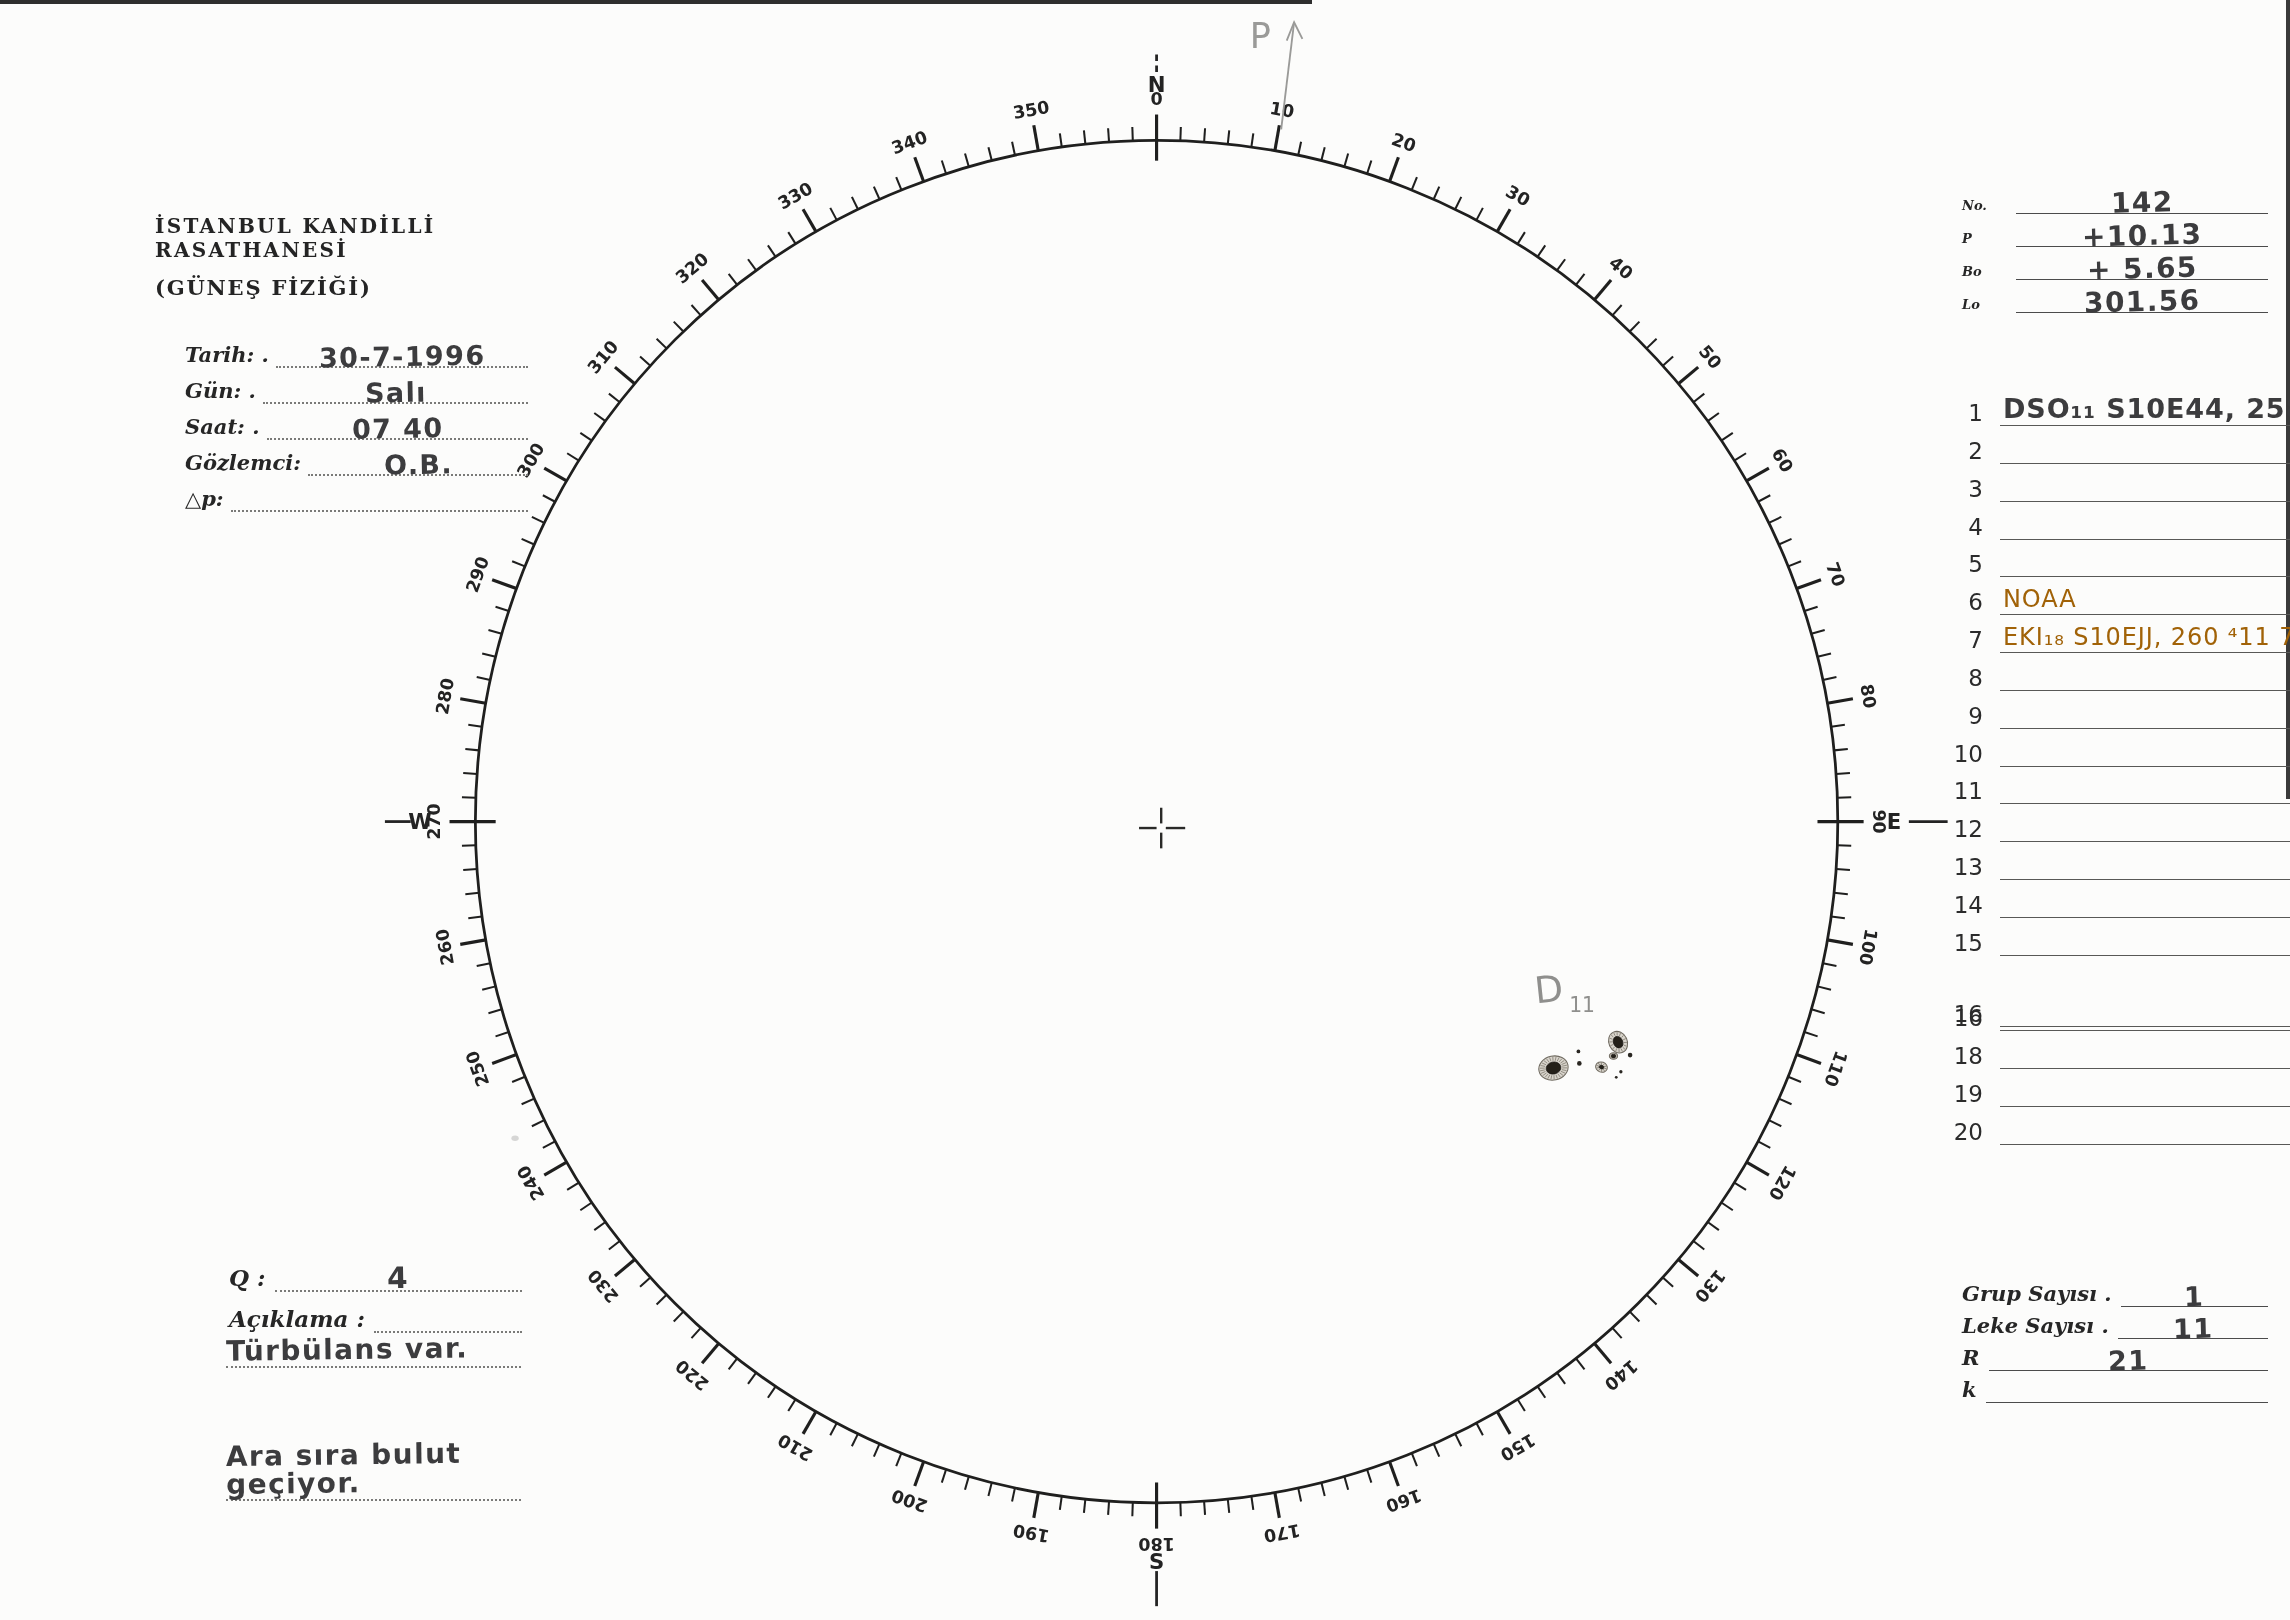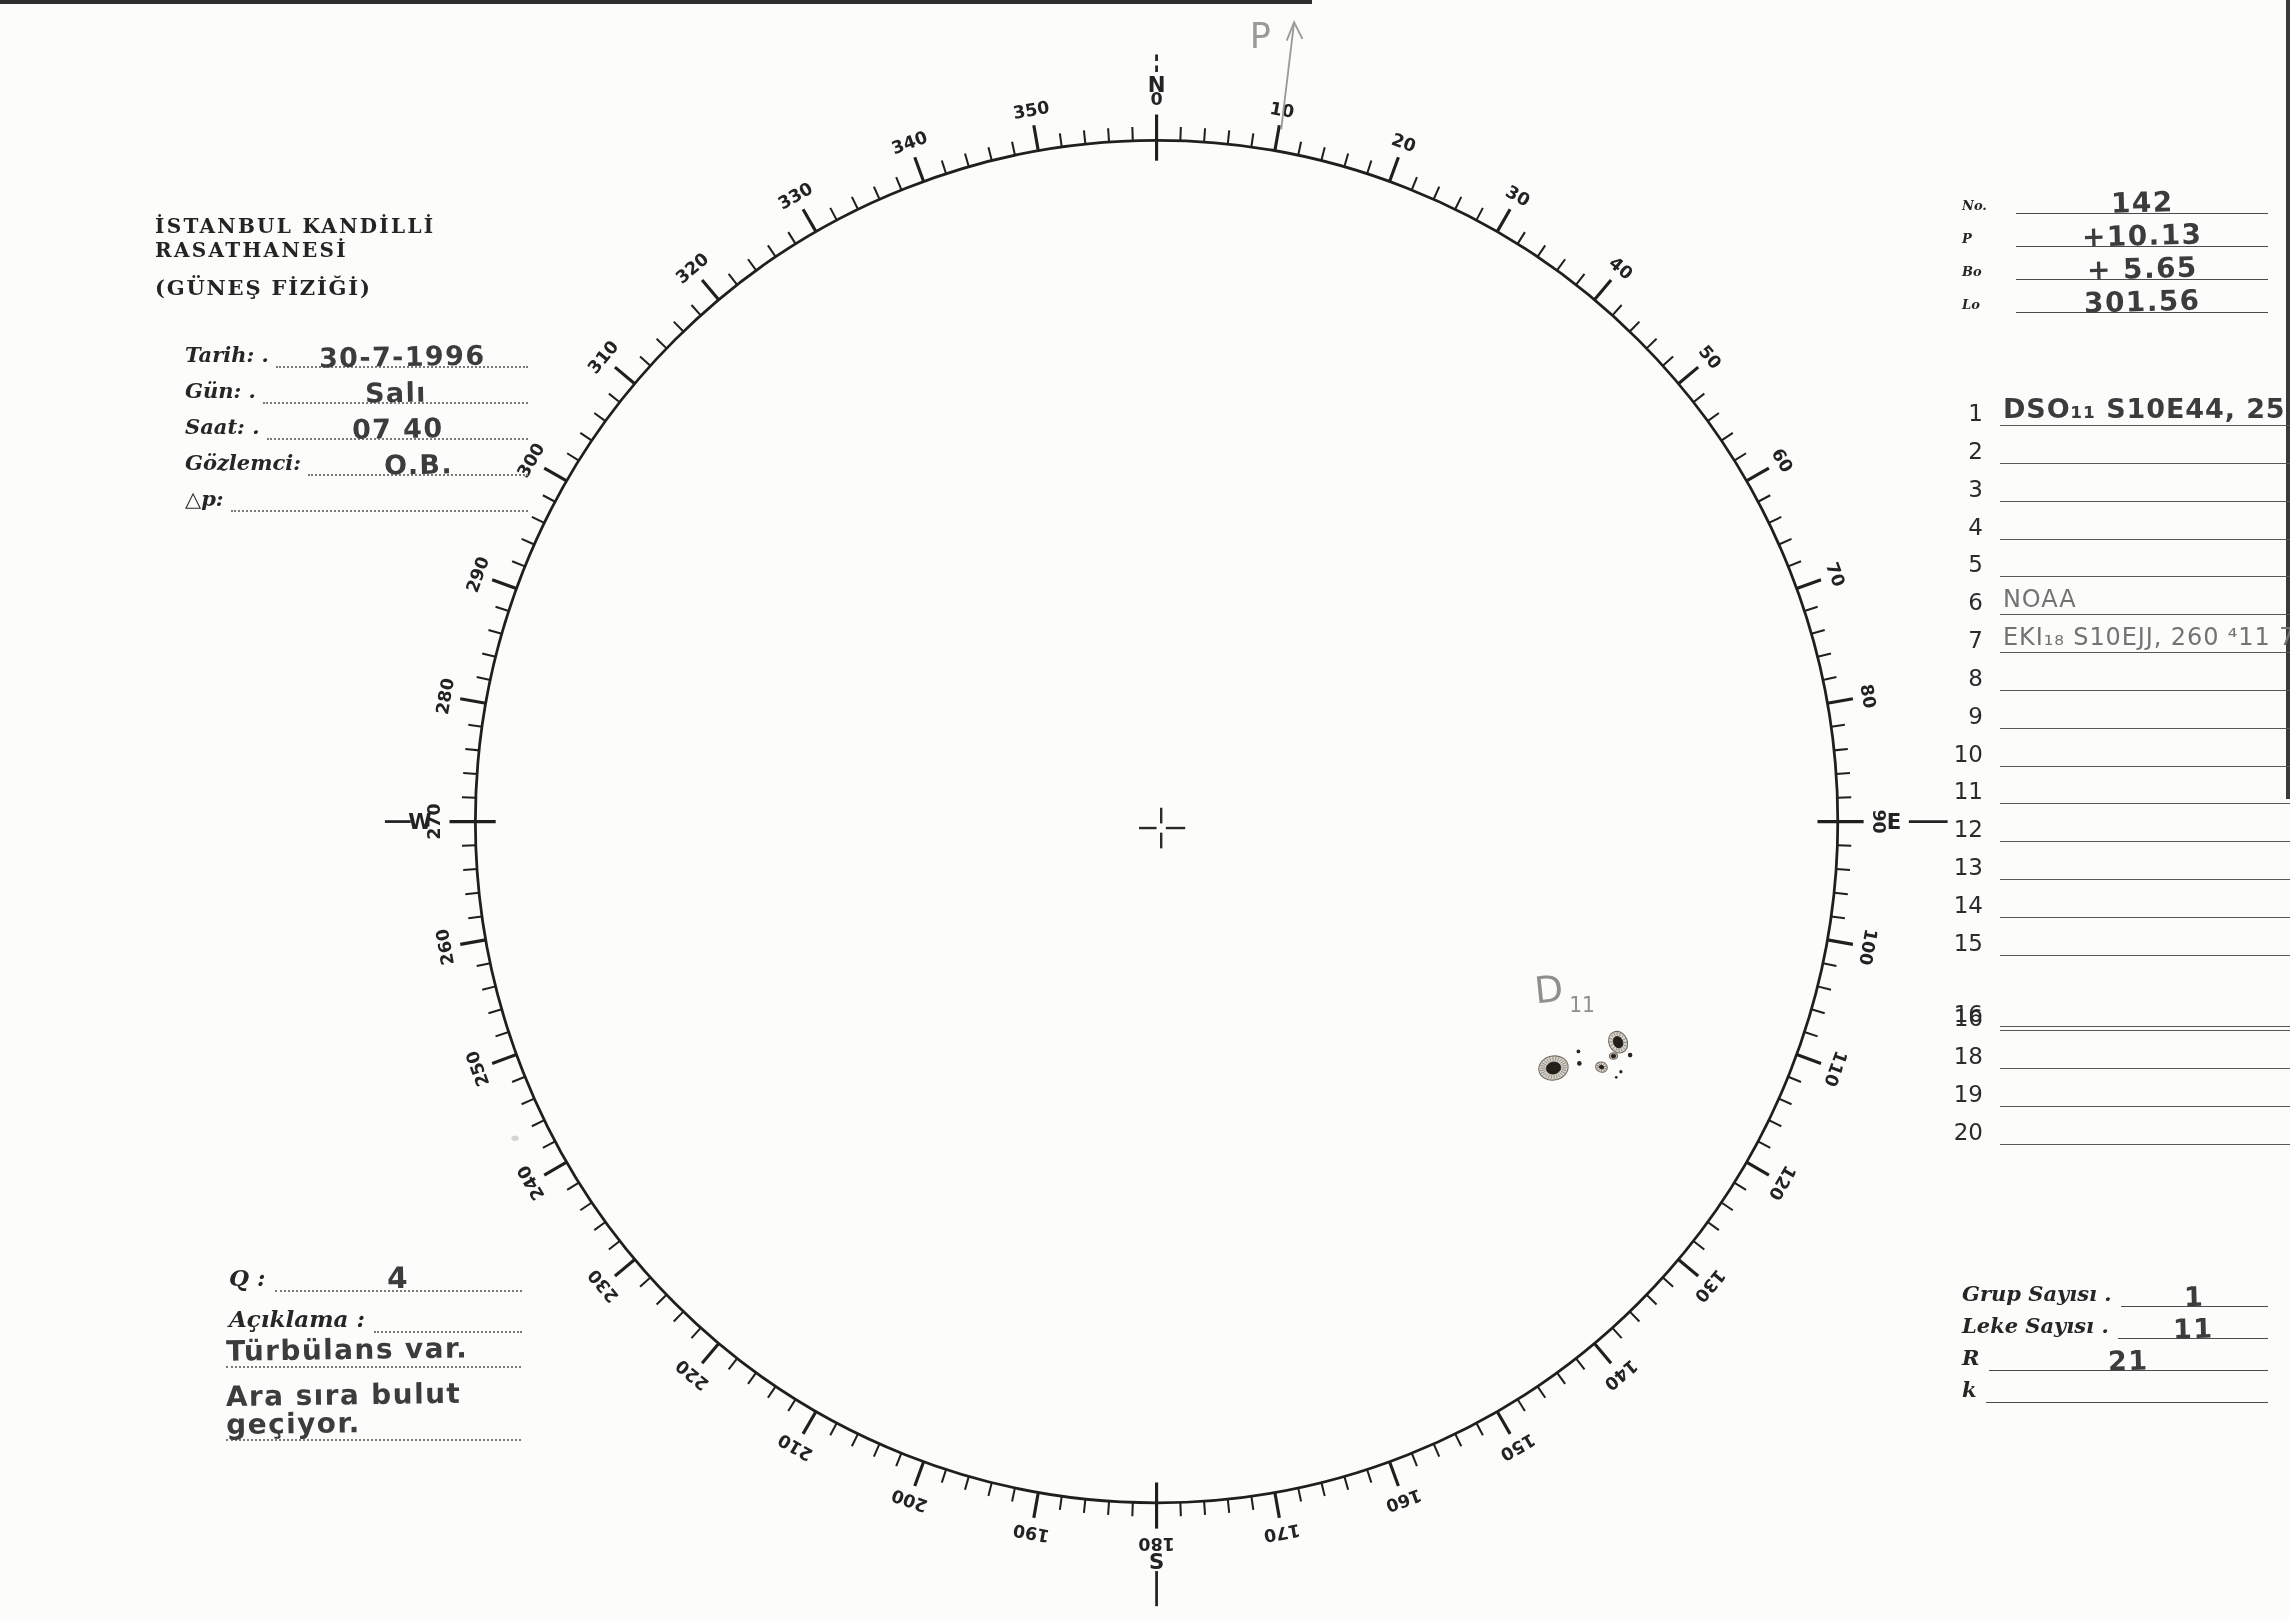--- a/index.html
+++ b/index.html
@@ -33,21 +33,21 @@
              border-bottom:1.8px solid #4b4b4b;}
   .solidfill .hw{font-size:28px;margin-bottom:-3.7px;transform:rotate(-1.5deg);}
 
   .groups{position:absolute;left:1946px;top:394px;width:345px;height:766px;}
   .grow{position:absolute;left:0;width:100%;height:38px;}
   .gnum{position:absolute;left:0;width:37px;text-align:right;font-size:23px;color:#2b2b2b;
         line-height:38px;}
   .gline{position:absolute;left:54px;right:0;bottom:6.5px;border-bottom:1.5px solid #585856;}
   .gtext{position:absolute;left:57px;bottom:8.3px;white-space:nowrap;letter-spacing:0.9px;}
   .gtext.ink{font-size:27px;font-weight:bold;color:#3c3c3e;}
-  .gtext.pencil{font-size:24px;color:#737373;}
+  .gtext.pencil{font-size:24px;color:#a16207;}
 
   .summary{position:absolute;left:1962px;top:1275px;width:306px;}
   .srow{display:flex;align-items:flex-end;height:32px;}
   .srow .plabel{font-size:21px;white-space:nowrap;padding-right:9.2px;padding-bottom:0.9px;}
   .srow .solidfill .hw{font-size:27px;}
 
   .q-block{position:absolute;left:229px;top:1251px;width:293px;}
   .qrow{display:flex;align-items:flex-end;height:41px;}
   .qrow .plabel{font-size:23px;white-space:nowrap;padding-right:9.2px;padding-bottom:0.9px;}
   .qrow .dotfill .hw{font-size:29.5px;}
@@ -568,18 +568,18 @@
     </div>
     <div class="qrow">
       <span class="plabel">Açıklama :</span>
       <span class="dotfill"></span>
     </div>
   </div>
 
   <div class="noterow" style="top:1336px">
     <span class="hw ink">Türbülans var.</span>
   </div>
-  <div class="noterow" style="top:1381px">
+  <div class="noterow" style="top:1441px">
     <span class="hw ink">Ara sıra bulut geçiyor.</span>
   </div>
 
 </div>
 
 
 </body></html>

